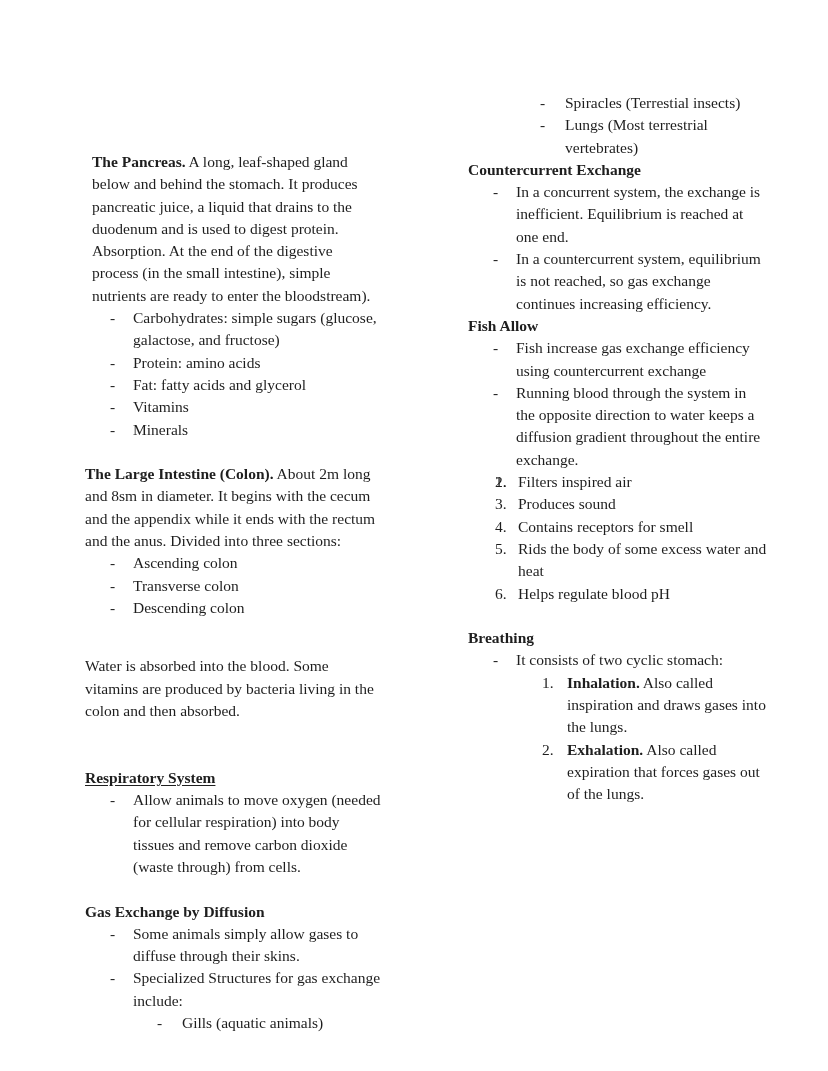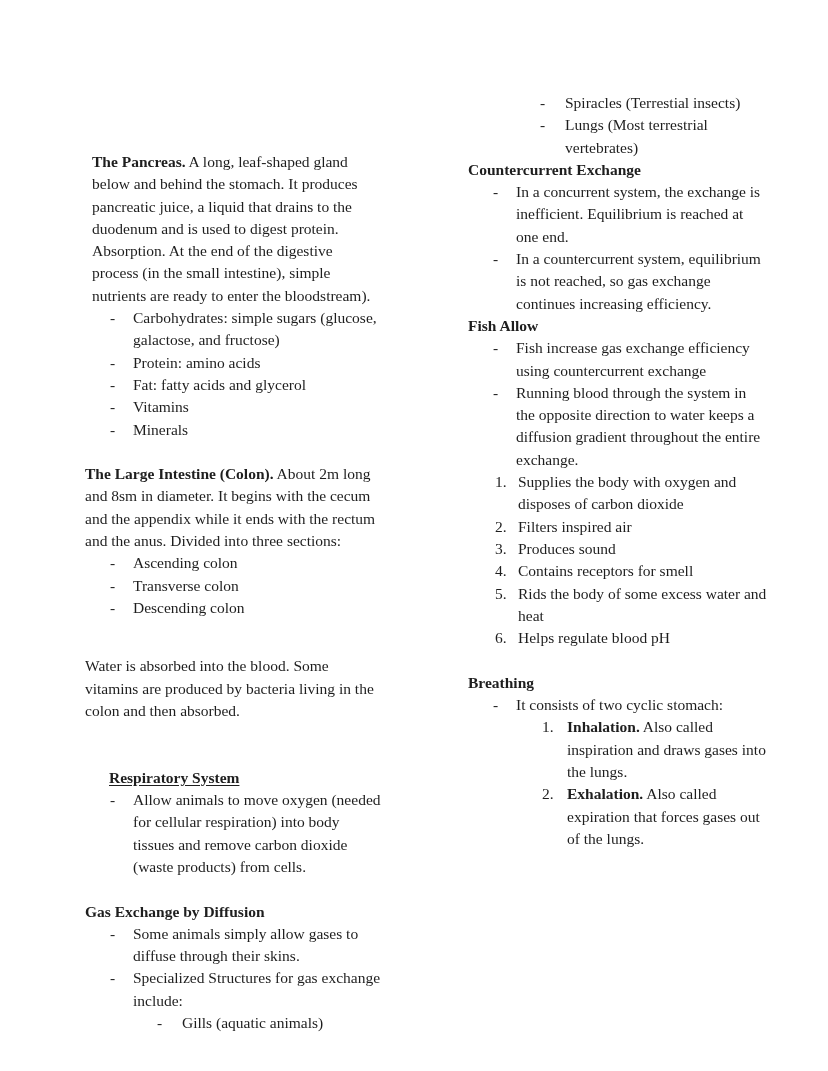--- a/index.html
+++ b/index.html
@@ -31,21 +31,21 @@
   .num { position: relative; padding-left: 50px; white-space: pre-line; }
   .num > .mk { position: absolute; left: 27px; top: 0; }
 
   .li2 { position: relative; padding-left: 97px; white-space: pre-line; }
   .li2 > .mk { position: absolute; left: 72px; top: 0; }
 
   .num2 { position: relative; padding-left: 99px; white-space: pre-line; }
   .num2 > .mk { position: absolute; left: 74px; top: 0; }
 
   .gap1 { margin-top: 22.3px; }
-  .gap2 { margin-top: 44.6px; margin-left: 24px; }
+  .gap2 { margin-top: 44.6px; }
 </style>
 </head>
 <body>
 
 <div class="page">
 
   <div class="col col-left">
 
     <div class="para indent"><span class="lead">The Pancreas.</span> <span>A long, leaf-shaped gland
 below and behind the stomach. It produces
@@ -73,21 +73,21 @@
 
     <div class="para">Water is absorbed into the blood. Some
 vitamins are produced by bacteria living in the
 colon and then absorbed.</div>
 
     <div class="h u gap2">Respiratory System</div>
 
     <div class="li"><span class="mk">-</span><span>Allow animals to move oxygen (needed
 for cellular respiration) into body
 tissues and remove carbon dioxide
-(waste products) from cells.</span></div>
+(waste through) from cells.</span></div>
 
     <div class="h gap1">Gas Exchange by Diffusion</div>
 
     <div class="li"><span class="mk">-</span><span>Some animals simply allow gases to
 diffuse through their skins.</span></div>
     <div class="li"><span class="mk">-</span><span>Specialized Structures for gas exchange
 include:</span></div>
     <div class="li2"><span class="mk">-</span><span>Gills (aquatic animals)</span></div>
 
   </div>
@@ -110,22 +110,21 @@
     <div class="h">Fish Allow</div>
 
     <div class="li"><span class="mk">-</span><span>Fish increase gas exchange efficiency
 using countercurrent exchange</span></div>
     <div class="li"><span class="mk">-</span><span>Running blood through the system in
 the opposite direction to water keeps a
 diffusion gradient throughout the entire
 exchange.</span></div>
 
 
-    <div class="num"><span class="mk">1.</span><span>Supplies the body with oxygen and
-disposes of carbon dioxide</span></div>
+    <div class="num"><span class="mk">1.</span></div>
     <div class="num"><span class="mk">2.</span><span>Filters inspired air</span></div>
     <div class="num"><span class="mk">3.</span><span>Produces sound</span></div>
     <div class="num"><span class="mk">4.</span><span>Contains receptors for smell</span></div>
     <div class="num"><span class="mk">5.</span><span>Rids the body of some excess water and
 heat</span></div>
     <div class="num"><span class="mk">6.</span><span>Helps regulate blood pH</span></div>
 
     <div class="h gap1">Breathing</div>
 
     <div class="li"><span class="mk">-</span><span>It consists of two cyclic stomach:</span></div>

